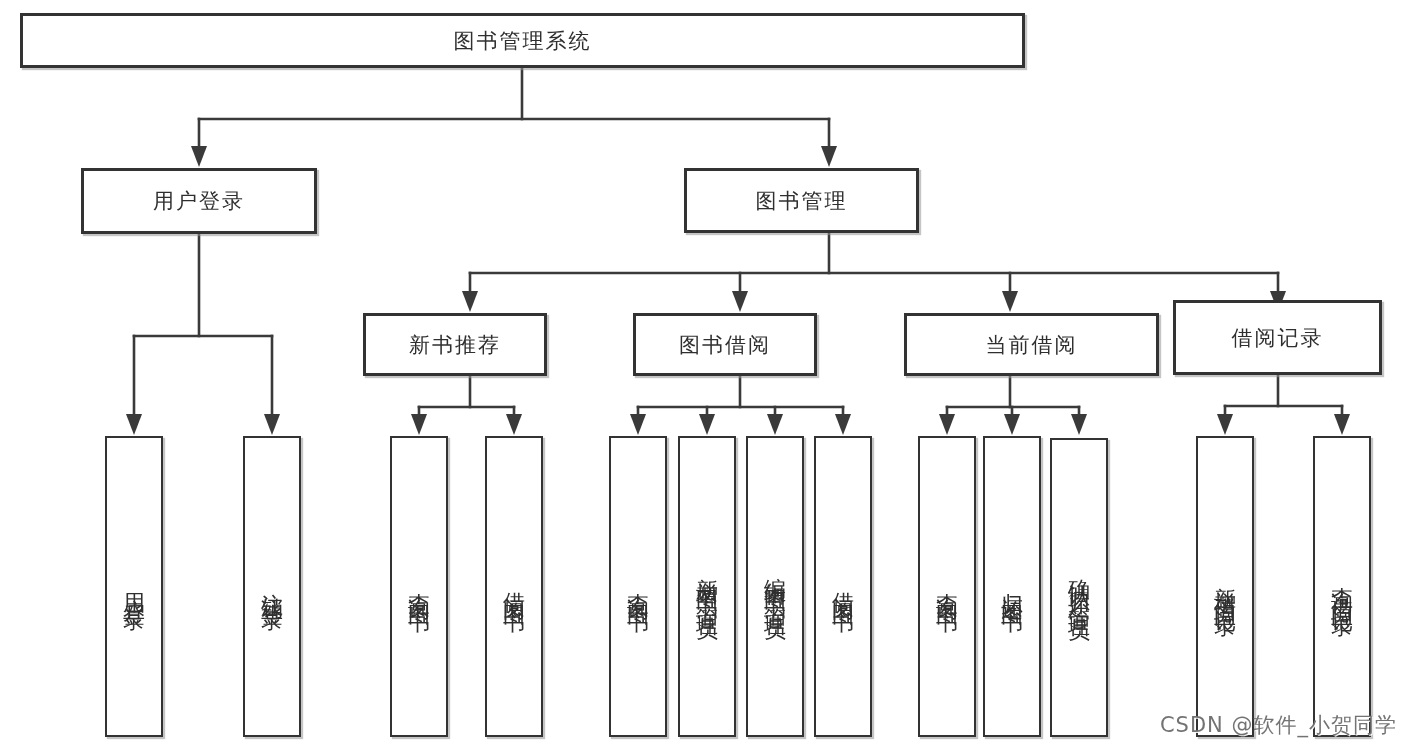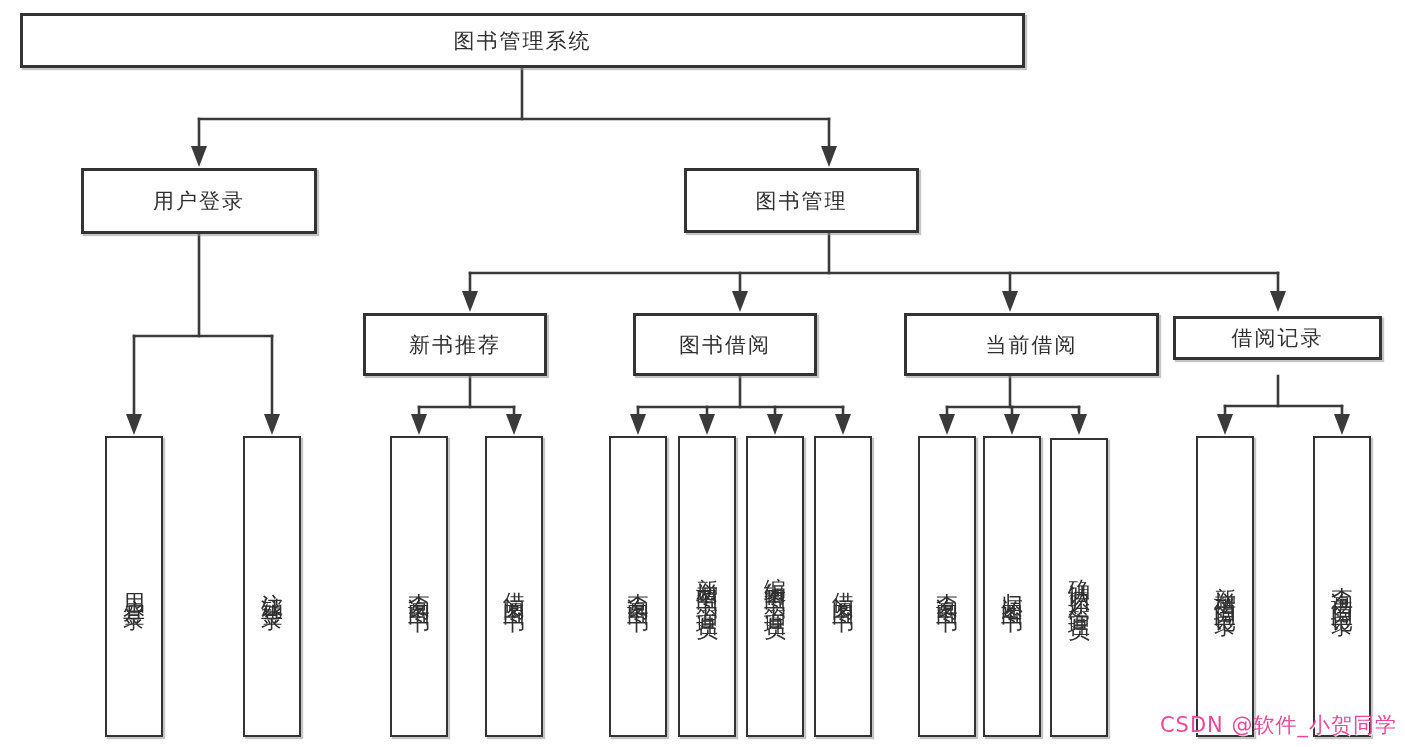--- a/index.html
+++ b/index.html
@@ -30,21 +30,21 @@
     text-orientation:mixed;
     font-size:22px;
     letter-spacing:6px;
     line-height:1.0;
     color:#2f2f2f;
   }
   .watermark{
     position:absolute;
     right:8px;bottom:8px;
     font-size:21px;
-    color:#ec4899;
+    color:#737373;
     letter-spacing:1px;
     text-shadow:1px 1px 0 rgba(255,255,255,0.9);
     white-space:nowrap;
   }
 </style>
 </head>
 <body>
 
 <div id="canvas">
 
@@ -104,21 +104,21 @@
     </svg>
 
   <div class="node" style="left:20px;top:13px;width:1005px;height:55px;">图书管理系统</div>
 
   <div class="node" style="left:81px;top:168px;width:236px;height:66px;">用户登录</div>
   <div class="node" style="left:684px;top:168px;width:235px;height:65px;">图书管理</div>
 
   <div class="node" style="left:363px;top:313px;width:184px;height:63px;">新书推荐</div>
   <div class="node" style="left:633px;top:313px;width:184px;height:63px;">图书借阅</div>
   <div class="node" style="left:904px;top:313px;width:255px;height:63px;">当前借阅</div>
-  <div class="node" style="left:1173px;top:316px;width:209px;height:44px;">借阅记录</div>
+  <div class="node" style="left:1173px;top:300px;width:209px;height:75px;">借阅记录</div>
 
   <div class="node vnode" style="left:105px;top:436px;width:58px;height:301px;">
     <span>用户登录</span>
   </div>
   <div class="node vnode" style="left:243px;top:436px;width:58px;height:301px;">
     <span>注销登录</span>
   </div>
 
   <div class="node vnode" style="left:390px;top:436px;width:58px;height:301px;">
     <span>查询图书</span>

